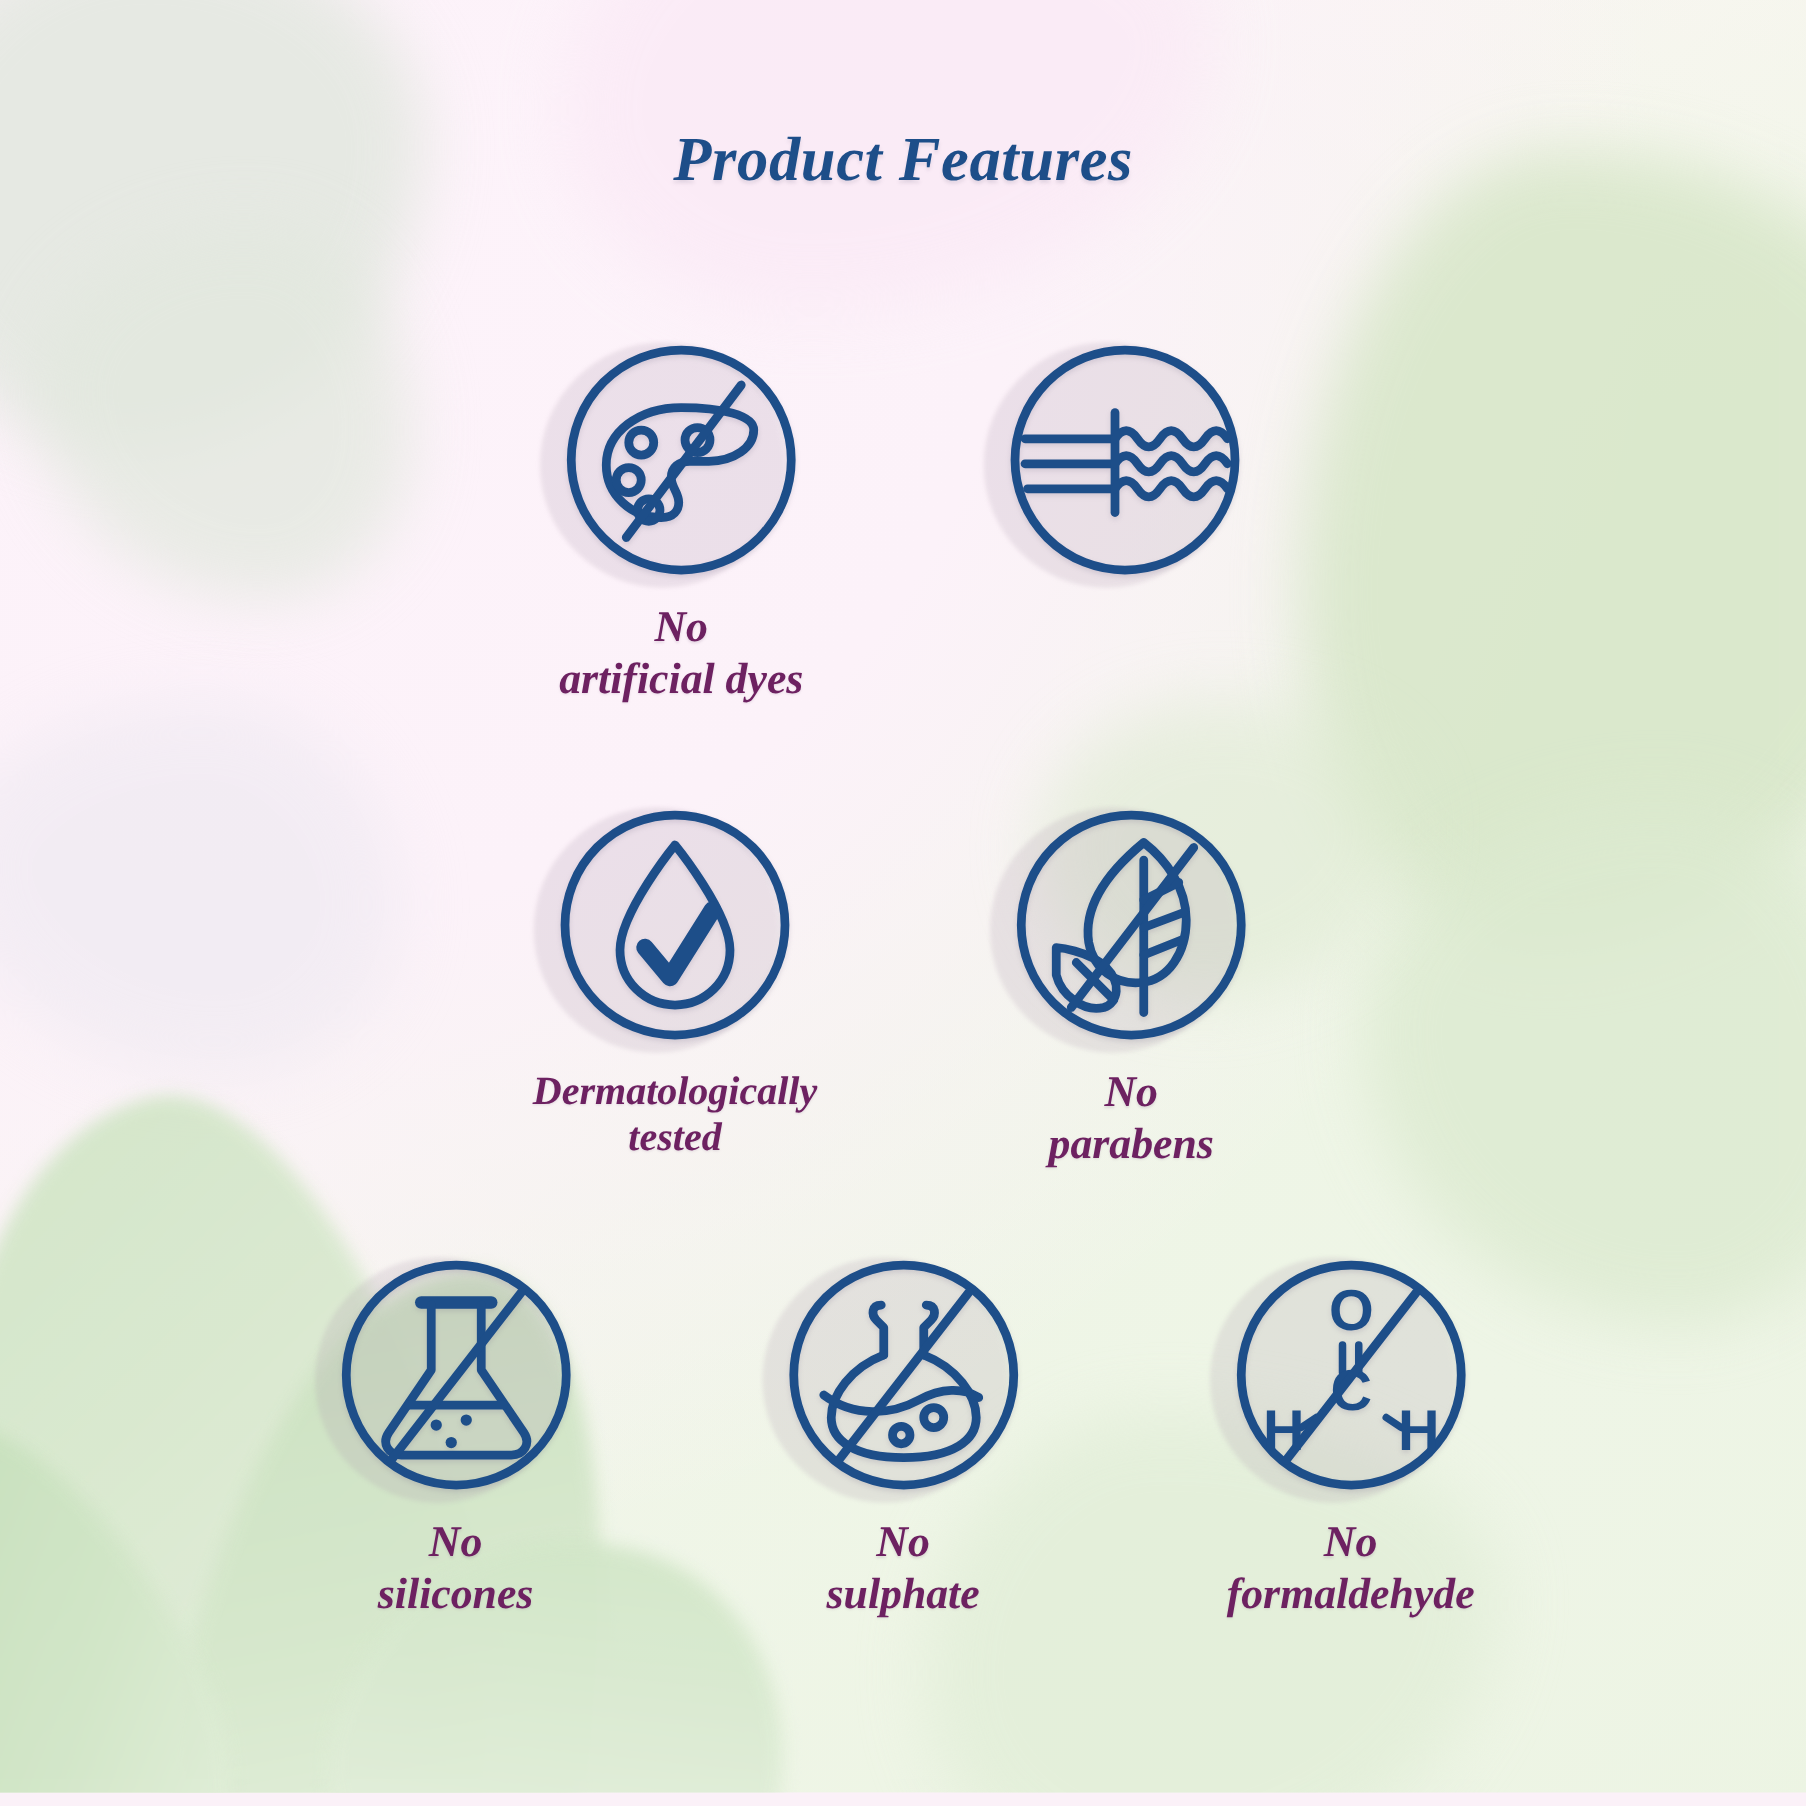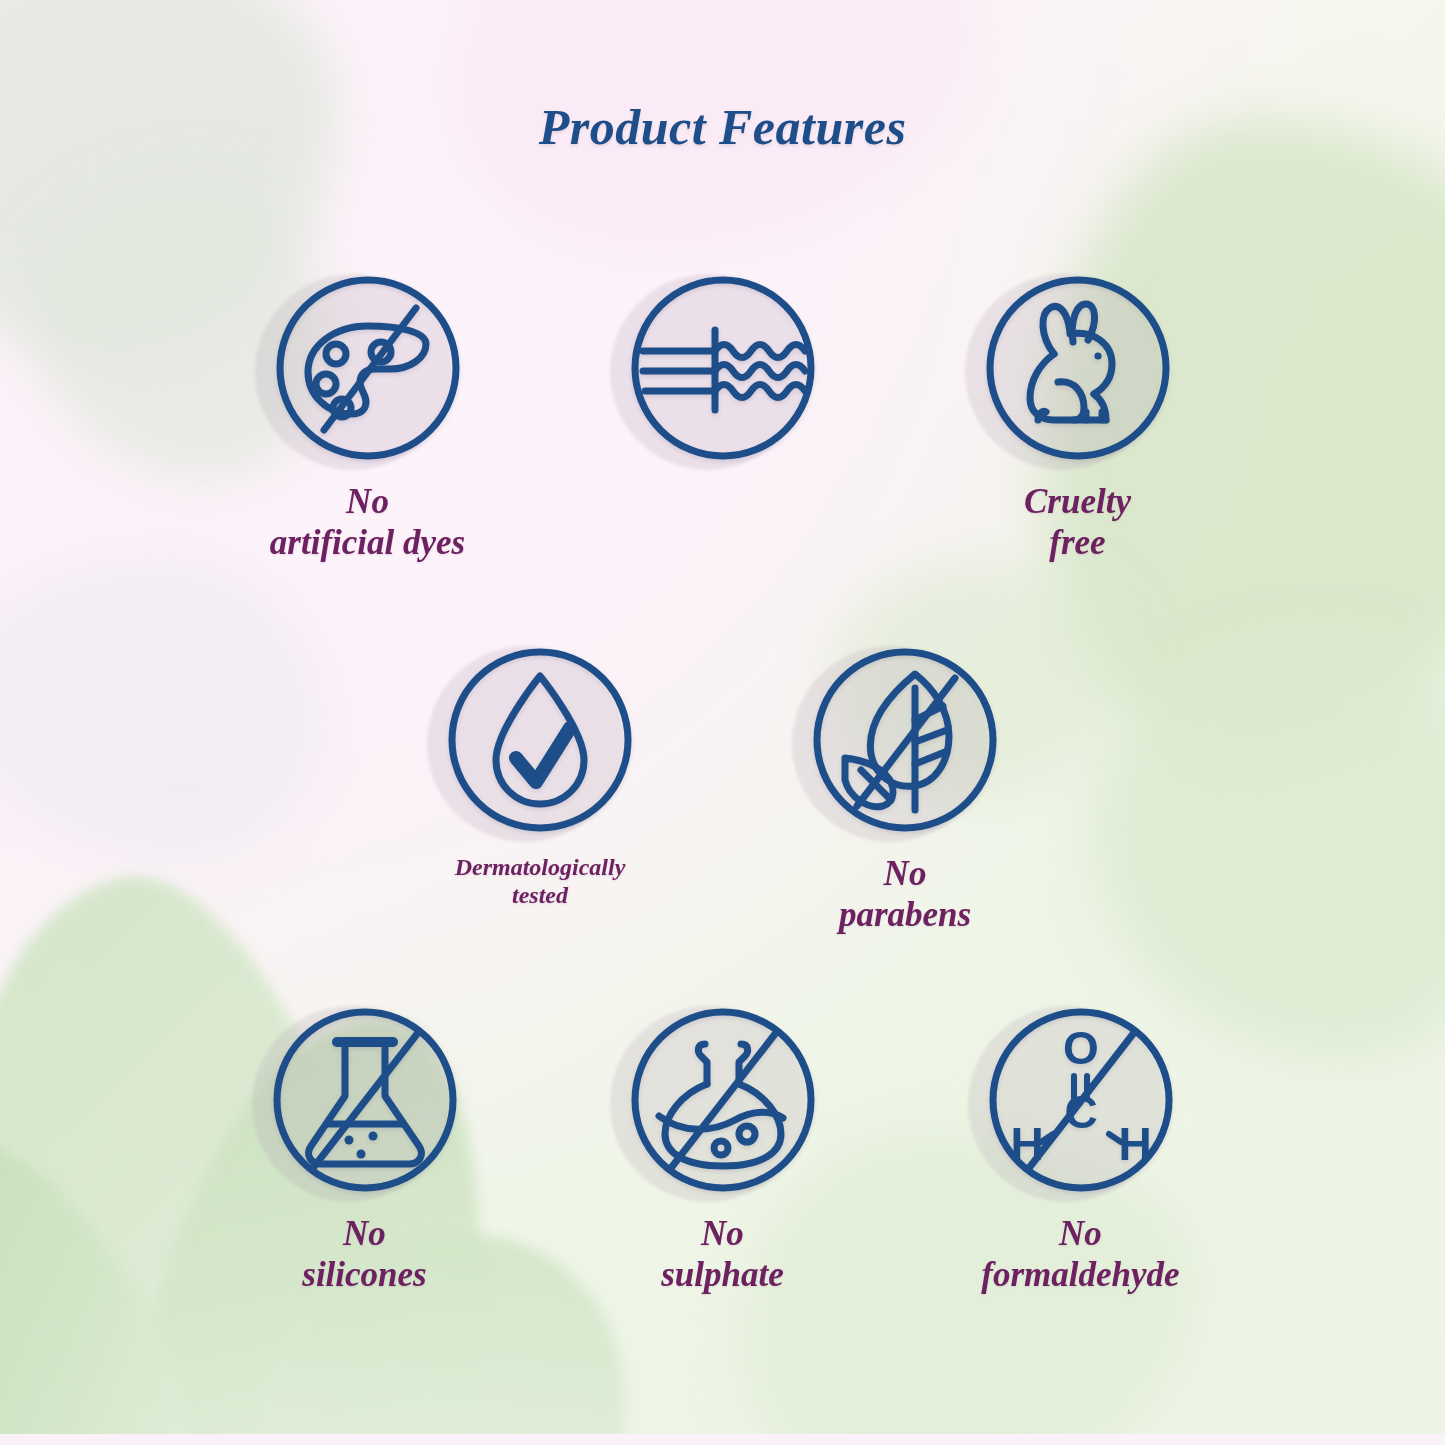--- a/index.html
+++ b/index.html
@@ -74,21 +74,21 @@
   .badge svg{position:absolute;left:0;top:0;width:200px;height:200px;
     filter:drop-shadow(0 2px 2px rgba(110,100,130,.20));}
 
   .caption{
     margin-top:14px;text-align:center;line-height:1.16;
     font-size:35px;font-style:italic;font-weight:700;
     color:#6d2161;
     text-shadow:0 1px 2px rgba(120,90,130,.18);
     white-space:pre-line;
   }
-  .cap-small{font-size:24px;}
+  .cap-small{font-size:32px;}
 
   
   .mol{font-family:"Liberation Sans",sans-serif;font-weight:700;fill:#1d4e89;}
 </style>
 </head>
 <body>
 
 <div id="stage">
 
   <div class="bg-layer bg-base"></div>
@@ -142,45 +142,20 @@
           <line x1="20" y1="103" x2="92" y2="103"></line>
           <line x1="22" y1="123" x2="92" y2="123"></line>
           <line x1="92" y1="62" x2="92" y2="142"></line>
           <path d="M92 83 q9 -13 18 0 t18 0 t18 0 t18 0 t18 0"></path>
           <path d="M92 103 q9 -13 18 0 t18 0 t18 0 t18 0 t18 0"></path>
           <path d="M92 123 q9 -13 18 0 t18 0 t18 0 t18 0 t18 0"></path>
         </svg>
       </div>
     </div>
 
-    <div class="feature">
-      <div class="badge">
-        <div class="shadow"></div>
-        <svg viewBox="0 0 200 200" fill="none" stroke="#1d4e89" stroke-width="7" stroke-linecap="round" stroke-linejoin="round">
-          <circle cx="100" cy="100" r="88"></circle>
-
-          <path d="M76 86 C62 68 62 46 72 40 C82 34 90 46 92 64"></path>
-          <path d="M95 74 C92 54 98 36 108 36 C118 36 120 54 110 72"></path>
-
-          <path d="M92 66 C116 62 134 76 134 96 C134 110 126 120 116 126"></path>
-          <circle cx="120" cy="88" r="3.6" fill="#1d4e89" stroke="none"></circle>
-
-          <path d="M76 86 C62 96 52 112 52 130 C52 144 62 152 76 152 L128 152"></path>
-          <path d="M116 126 C124 132 128 142 128 152"></path>
-
-          <path d="M80 114 C96 112 106 124 106 140 C106 148 102 152 96 152"></path>
-
-          <path d="M60 152 C60 146 64 142 68 144"></path>
-          <path d="M108 152 L108 144"></path>
-          <path d="M124 152 L124 144"></path>
-        </svg>
-      </div>
-      <div class="caption">Cruelty
-free</div>
-    </div>
 
   </div>
 
   <div class="row row-2">
 
     <div class="feature">
       <div class="badge">
         <div class="shadow"></div>
         <svg viewBox="0 0 200 200" fill="none" stroke="#1d4e89" stroke-width="7" stroke-linecap="round" stroke-linejoin="round">
           <circle cx="100" cy="100" r="88"></circle>

